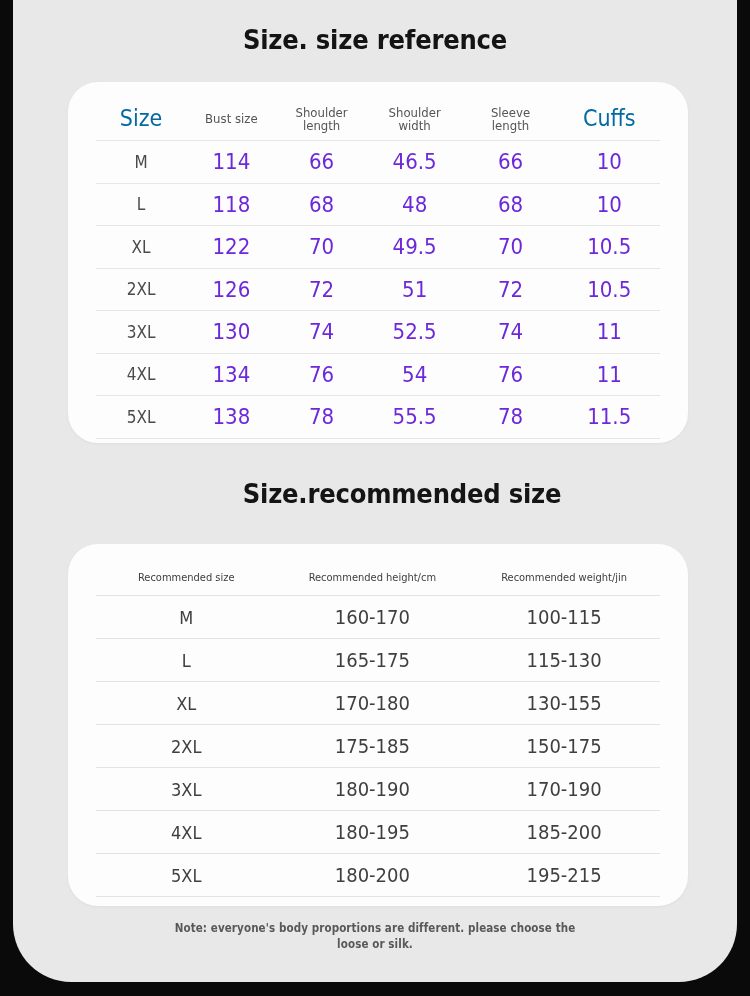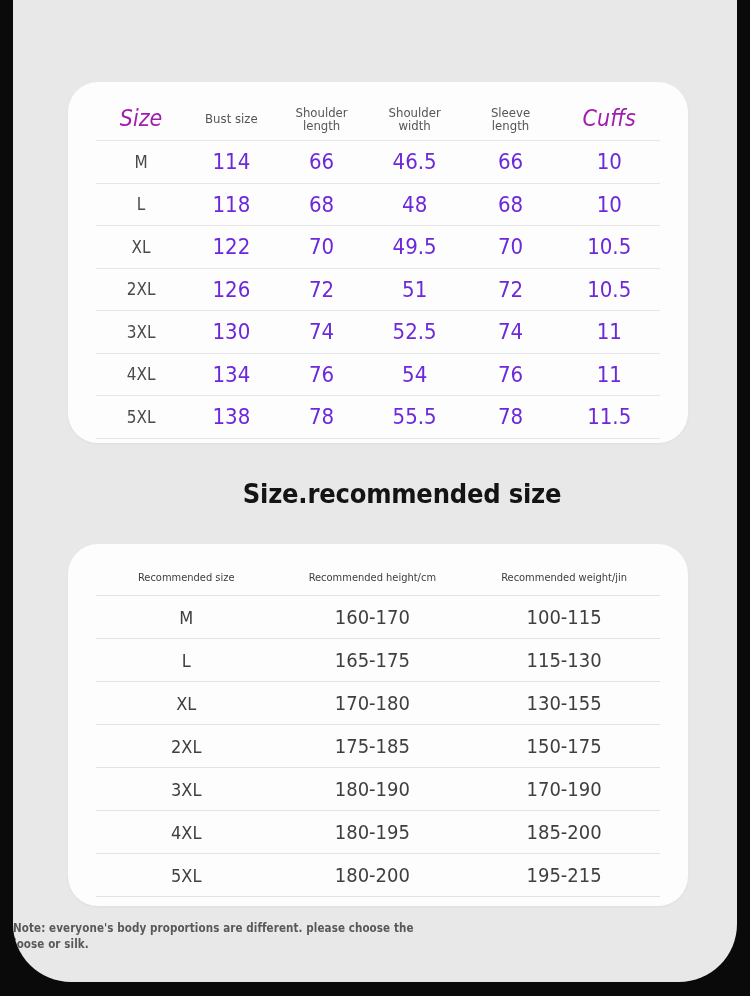--- a/index.html
+++ b/index.html
@@ -73,23 +73,22 @@
   }
   #card-1 thead th {
     height: 42px;
     vertical-align: middle;
     color: #4d4d4d;
     font-weight: normal;
     line-height: 1.03;
   }
   #card-1 thead th.big {
     font-size: 23px;
-    color: #a21caf;
+    color: #0369a1;
     font-weight: normal;
-    font-style: italic;
   }
   #card-1 thead th.small {
     font-size: 13px;
     color: #555;
   }
   #card-1 tbody td {
     height: 41.5px;
     font-size: 22px;
     color: #6d28d9;
     border-top: 1px solid #e6e6e6;
@@ -127,34 +126,36 @@
 
   
   .rule-inset { padding: 0 28px; }
 
   
   #note {
     position: absolute;
     left: 0;
     top: 920px;
     width: 724px;
+    text-align: center;
     font-size: 11.5px;
     line-height: 1.42;
     color: #585858;
     font-weight: bold;
     letter-spacing: 0.1px;
   }
   #note .ln { display: block; }
 </style>
 </head>
 <body>
 
 <div id="frame">
   <div id="page">
 
+    <div id="title-1" class="section-title">Size. size reference</div>
 
     <div id="card-1" class="card">
       <div class="rule-inset">
         <table class="sizetable">
           <thead>
             <tr>
               <th class="big" style="width:16%">
                 <span>Size</span>
               </th>
               <th class="small" style="width:16%">

